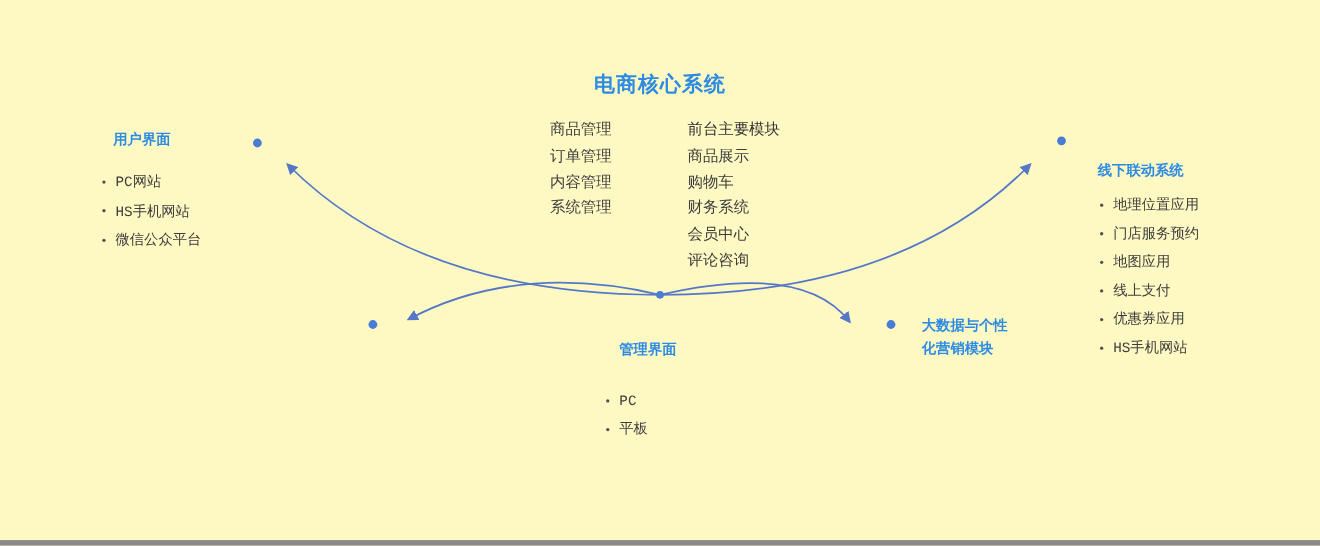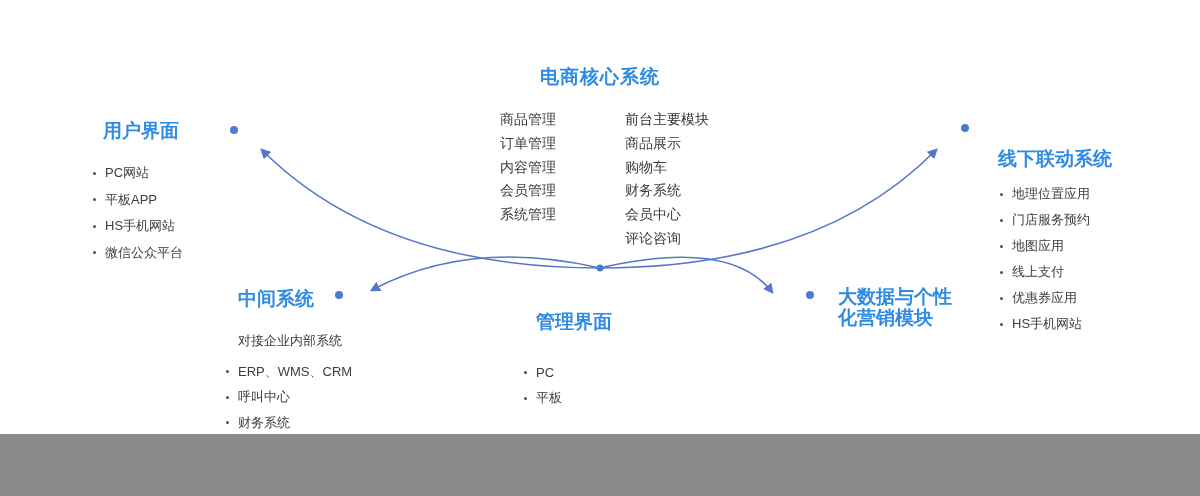--- a/index.html
+++ b/index.html
@@ -4,23 +4,24 @@
 <style>
   * { margin:0; padding:0; box-sizing:border-box; }
   html,body { width:100%; height:100%; }
   body {
     background:#8a8a8a;
     font-family:"Liberation Sans","DejaVu Sans",sans-serif;
   }
   .canvas {
     position:relative;
     width:1200px;
-    height:434px;
-    background:#ffffff;
+    height:491px;
+    background:#fef9c3;
     overflow:hidden;
+    font-family:Liberation Mono, monospace;
   }
   .connectors {
     position:absolute;
     left:0; top:0;
     width:1200px; height:496px;
     pointer-events:none;
   }
   .title {
     position:absolute;
     top:64px; left:0;
@@ -43,21 +44,21 @@
     line-height:23.8px;
     font-size:14px;
     color:#3d3d3d;
     white-space:nowrap;
   }
   .core li.col-header { color:#333333; }
 
   
   .panel { position:absolute; }
   .panel h2 {
-    font-size:19px;
+    font-size:13px;
     font-weight:bold;
     color:#2e8be4;
     white-space:nowrap;
   }
   .panel ul { list-style:none; }
   .panel li {
     display:flex;
     align-items:center;
     font-size:13px;
     color:#3d3d3d;
@@ -85,21 +86,21 @@
   .p-middle .subtitle {
     margin-top:20px;
     padding-left:14px;
     font-size:13px;
     color:#3d3d3d;
     white-space:nowrap;
   }
   .p-middle ul { margin-top:9px; }
   .p-middle li { height:25.5px; padding-left:2px; }
 
-  .p-mgmt { left:522px; top:309px; }
+  .p-mgmt { left:549px; top:309px; }
   .p-mgmt h2 { padding-left:14px; }
   .p-mgmt ul { margin-top:24px; }
   .p-mgmt li { height:26px; padding-left:2px; }
 
   .p-bigdata { left:838px; top:286px; }
   .p-bigdata h2 { line-height:21px; }
 </style>
 </head>
 <body>
 
@@ -124,21 +125,20 @@
     <circle cx="810" cy="295" r="4" fill="#4a7cd6"></circle>
   </svg>
 
   <h1 class="title">电商核心系统</h1>
 
   <div class="core">
     <ul>
       <li>商品管理</li>
       <li>订单管理</li>
       <li>内容管理</li>
-      <li>会员管理</li>
       <li>系统管理</li>
     </ul>
     <ul>
       <li class="col-header">前台主要模块</li>
       <li>商品展示</li>
       <li>购物车</li>
       <li>财务系统</li>
       <li>会员中心</li>
       <li>评论咨询</li>
     </ul>
@@ -146,24 +146,20 @@
 
   <section class="panel p-user">
     <h2>用户界面</h2>
     <ul>
       <li>
           <span class="bullet"></span>
           <span>PC网站</span>
         </li>
       <li>
           <span class="bullet"></span>
-          <span>平板APP</span>
-        </li>
-      <li>
-          <span class="bullet"></span>
           <span>HS手机网站</span>
         </li>
       <li>
           <span class="bullet"></span>
           <span>微信公众平台</span>
         </li>
     </ul>
   </section>
 
   <section class="panel p-offline">
@@ -189,42 +185,20 @@
           <span class="bullet"></span>
           <span>优惠券应用</span>
         </li>
       <li>
           <span class="bullet"></span>
           <span>HS手机网站</span>
         </li>
     </ul>
   </section>
 
-  <section class="panel p-middle">
-    <h2>中间系统</h2>
-    <div class="subtitle">对接企业内部系统</div>
-    <ul>
-      <li>
-          <span class="bullet"></span>
-          <span>ERP、WMS、CRM</span>
-        </li>
-      <li>
-          <span class="bullet"></span>
-          <span>呼叫中心</span>
-        </li>
-      <li>
-          <span class="bullet"></span>
-          <span>财务系统</span>
-        </li>
-      <li>
-          <span class="bullet"></span>
-          <span>采购系统</span>
-        </li>
-    </ul>
-  </section>
 
   <section class="panel p-mgmt">
     <h2>管理界面</h2>
     <ul>
       <li>
           <span class="bullet"></span>
           <span>PC</span>
         </li>
       <li>
           <span class="bullet"></span>

